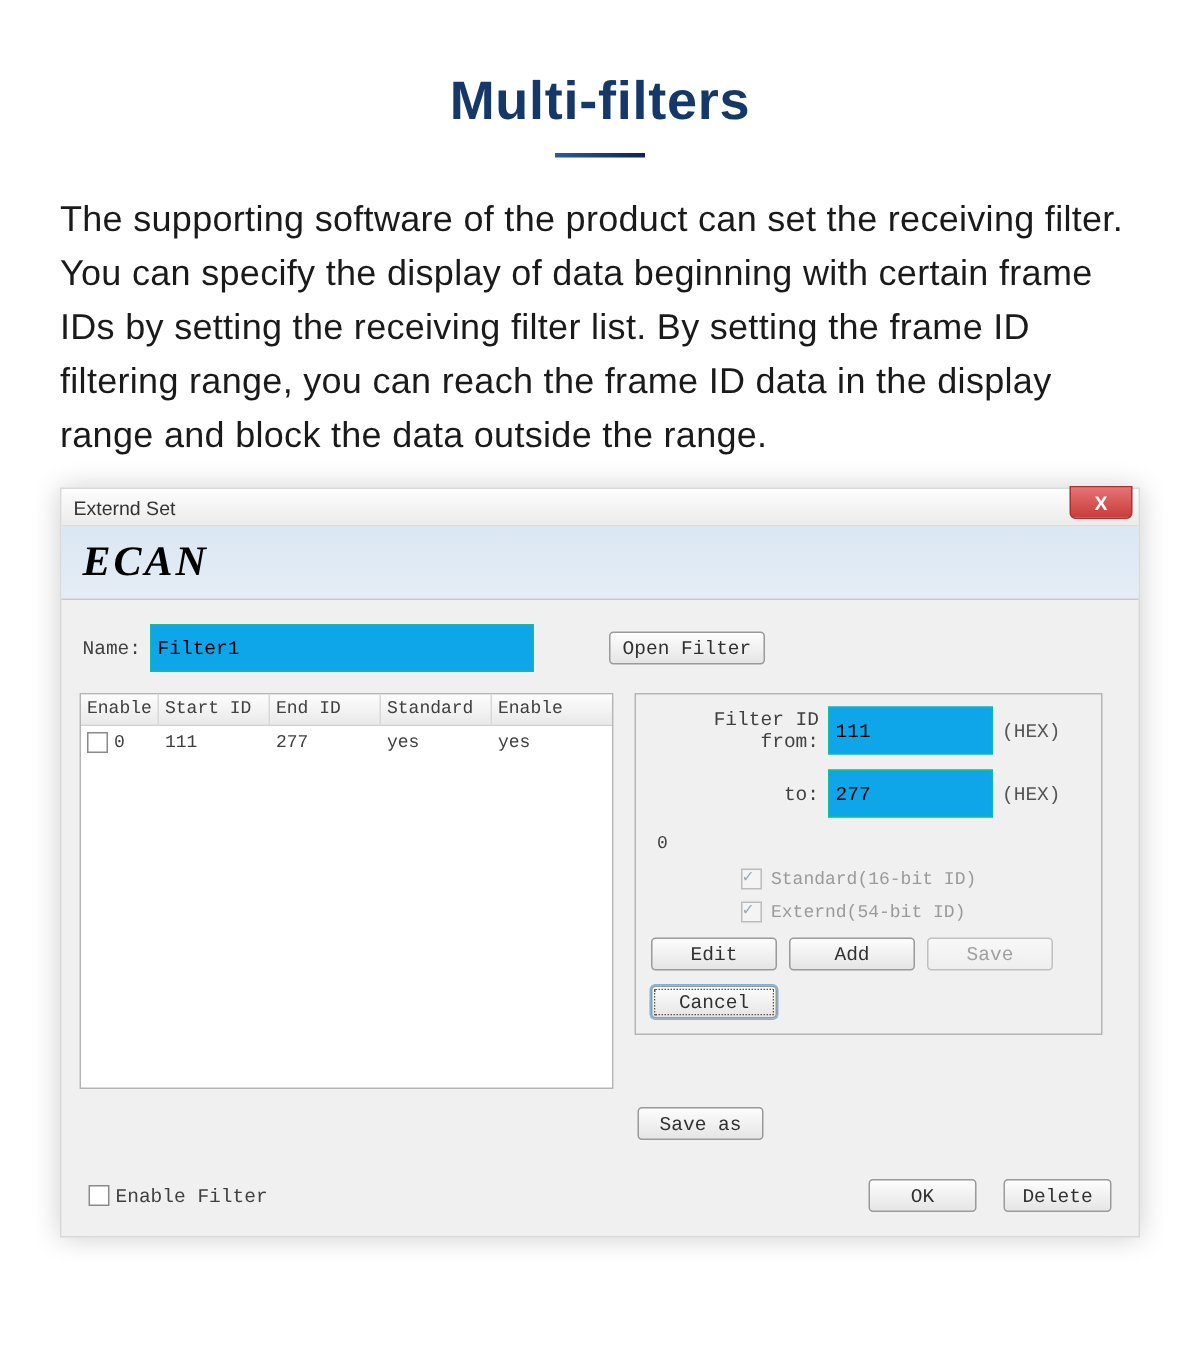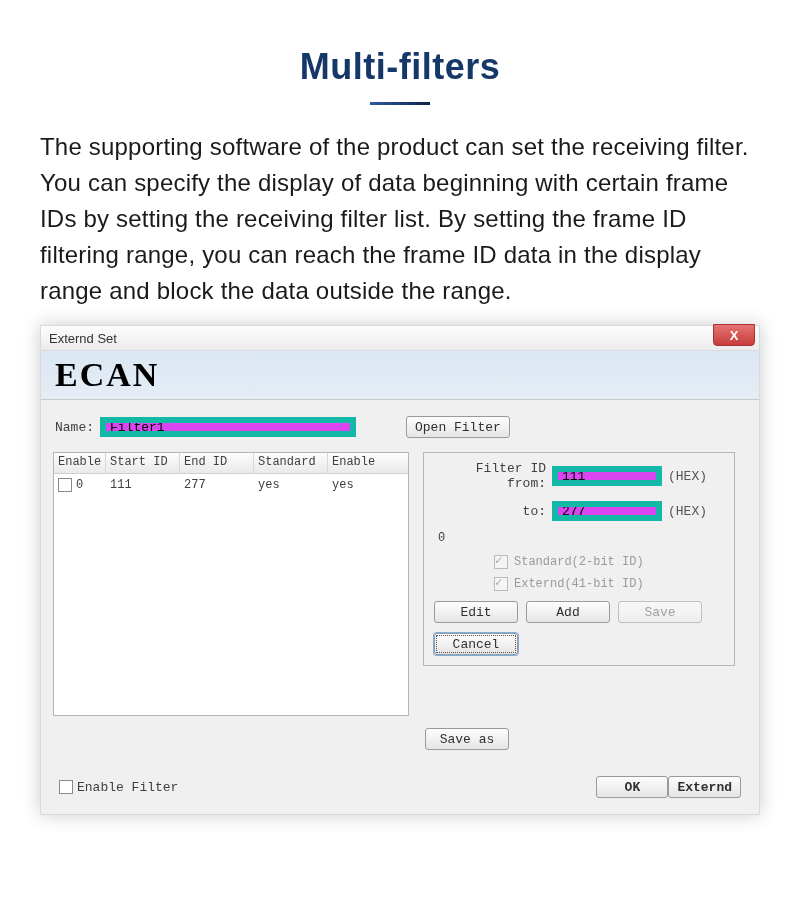--- a/index.html
+++ b/index.html
@@ -76,35 +76,36 @@
   .banner {
     height: 48px;
     background: linear-gradient(#dbe7f3, #e5edf5);
     border-bottom: 1px solid #c8c8c8;
     display: flex;
     align-items: center;
     padding-left: 14px;
   }
   .banner span {
     font-family: "Times New Roman", serif;
+    font-style: italic;
     font-weight: 600;
-    font-size: 34px;
+    font-size: 28px;
     color: #000;
     letter-spacing: 2px;
   }
   .body {
     padding: 12px 12px 16px 12px;
   }
   .row { display: flex; align-items: center; }
   .label { margin-right: 6px; }
   .text-input {
-    height: 20px;
-    box-sizing: border-box;
-    border: 6px solid #14b8a6;
-    background: #d946ef;
+    height: 32px;
+    box-sizing: border-box;
+    border: 1px solid #14b8a6;
+    background: #0ea5e9;
     font: inherit;
     padding: 0 4px;
   }
   .win-btn {
     height: 22px;
     background: linear-gradient(#fdfdfd, #e5e5e5);
     border: 1px solid #9a9a9a;
     border-radius: 3px;
     font: inherit;
     color: #303030;
@@ -210,21 +211,21 @@
   .saveas-row .win-btn { min-width: 84px; }
 
   
   .footer {
     display: flex;
     align-items: center;
     margin-top: 26px;
     padding: 0 6px;
   }
   .footer .left { display:flex; font-size: 13px; }
-  .footer .right { margin-left:auto; display:flex; gap:0;font-weight:bold; }
+  .footer .right { margin-left:auto; display:flex; gap:18px; }
   .footer .win-btn { min-width: 72px; }
 </style>
 </head>
 <body>
 
 <div class="page">
 
   <div class="page-title">Multi-filters</div>
   <div class="title-underline"></div>
 
@@ -279,25 +280,25 @@
             <span class="hex">(HEX)</span>
           </div>
           <div class="row">
             <span class="idlbl">to:</span>
             <input class="text-input" value="277" style="">
             <span class="hex">(HEX)</span>
           </div>
           <div class="zero-row">0</div>
           <div class="chk-row">
             <span class="chk disabled checked"></span>
-            <span>Standard(2-bit ID)</span>
+            <span>Standard(16-bit ID)</span>
           </div>
           <div class="chk-row">
             <span class="chk disabled checked"></span>
-            <span>Externd(41-bit ID)</span>
+            <span>Externd(54-bit ID)</span>
           </div>
 
           <div class="btnrow">
             <button class="win-btn">Edit</button>
             <button class="win-btn">Add</button>
             <button class="win-btn disabled">Save</button>
           </div>
           <div class="btnrow2">
             <button class="win-btn focus">Cancel</button>
           </div>
@@ -308,19 +309,19 @@
         <button class="win-btn">Save as</button>
       </div>
 
       <div class="footer">
         <div class="left">
           <span class="chk"></span>
           <span>Enable Filter</span>
         </div>
         <div class="right">
           <button class="win-btn">OK</button>
-          <button class="win-btn">Externd</button>
+          <button class="win-btn">Delete</button>
         </div>
       </div>
 
     </div>
   </div>
 </div>
 
 </body></html>

